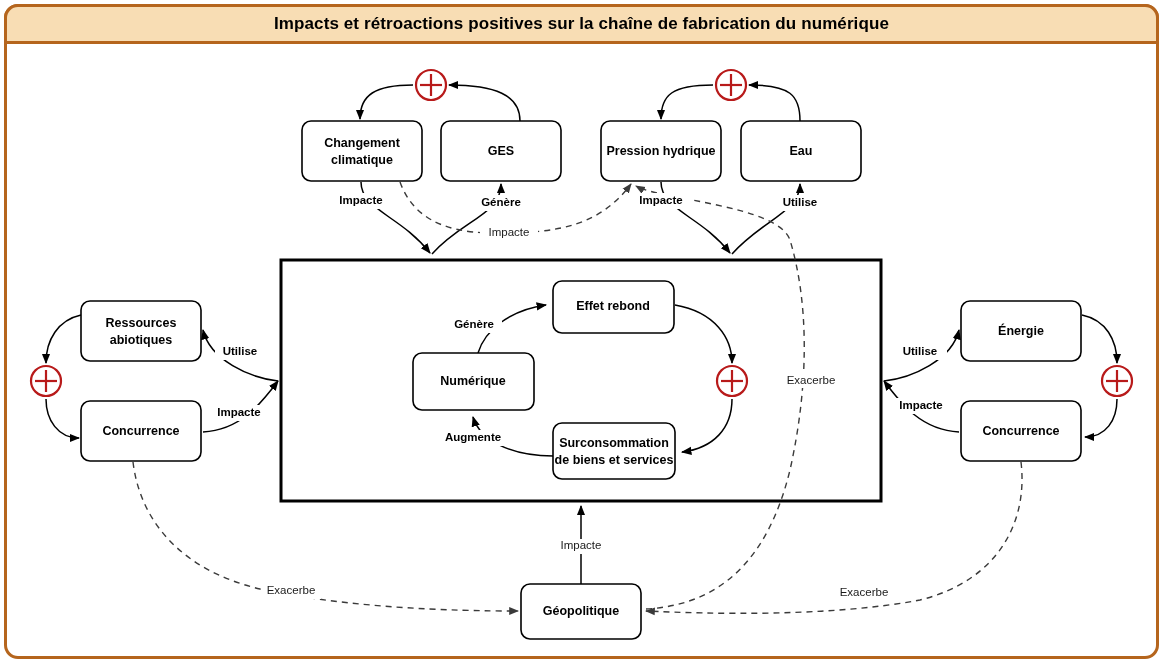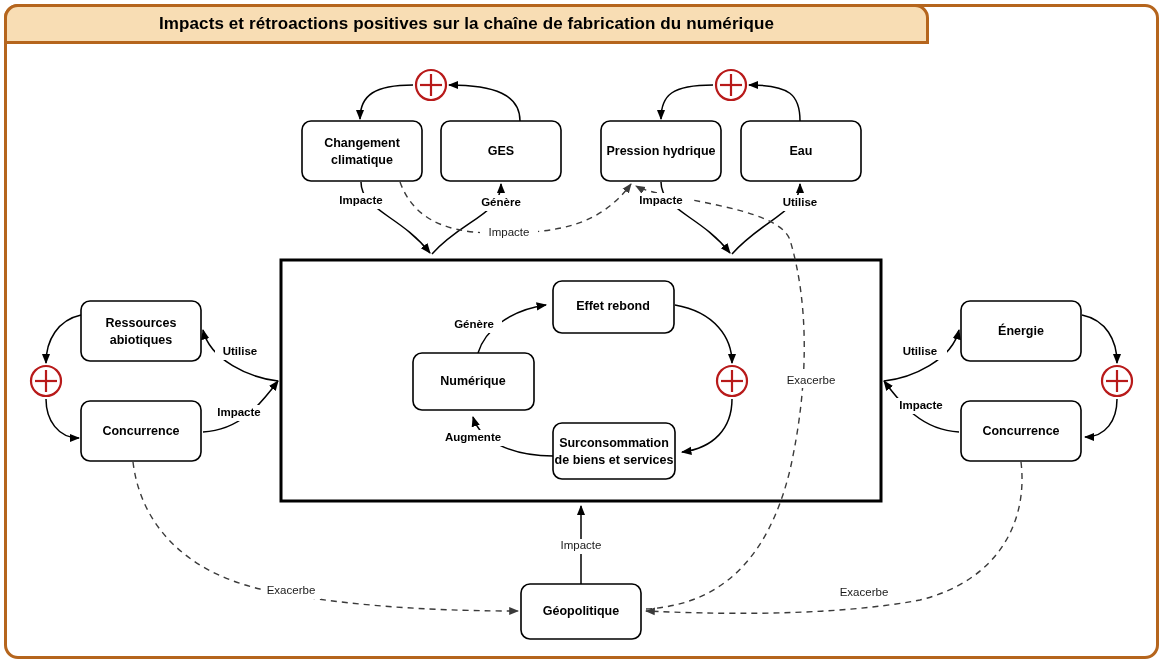--- a/index.html
+++ b/index.html
@@ -25,21 +25,21 @@
     height: 655px;
     box-sizing: border-box;
     border: 3px solid #b5651d;
     border-radius: 14px;
     background: #ffffff;
   }
   #titlebar {
     position: absolute;
     left: 4px;
     top: 4px;
-    width: 925px;
+    width: 1155px;
     height: 40px;
     box-sizing: border-box;
     border: 3px solid #b5651d;
     border-top-left-radius: 14px;
     border-top-right-radius: 14px;
     background: #f8ddb4;
     display: flex;
     align-items: center;
     justify-content: center;
   }

